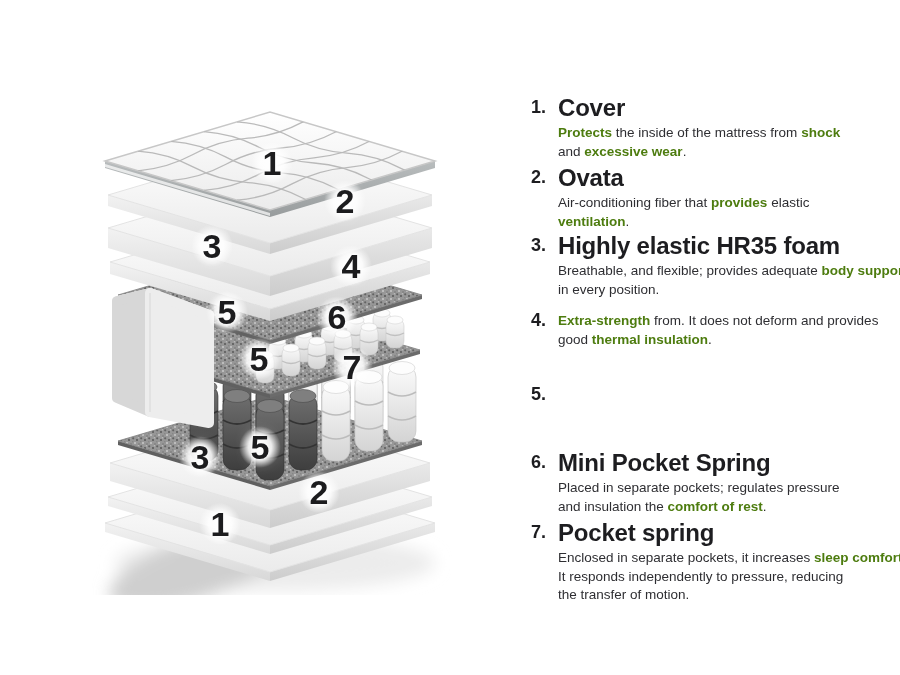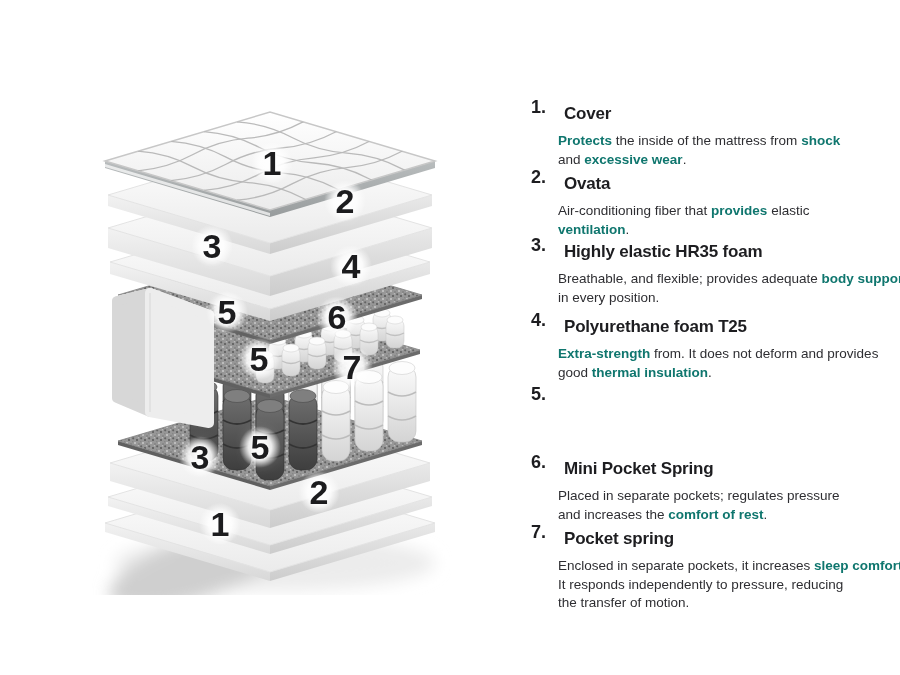--- a/index.html
+++ b/index.html
@@ -22,28 +22,28 @@
     pointer-events:none;
   }
   
   #legend{position:absolute;left:512px;top:0;width:382px;}
   .item{position:absolute;left:0;display:flex;align-items:flex-start;}
   .num{
     width:34px;flex:0 0 34px;text-align:right;padding-right:12px;
     font-weight:700;font-size:18px;line-height:25px;color:#1d1d20;
   }
   .txt h2{
-    margin:6px;font-size:17px;line-height:25px;font-weight:700;
+    margin:0;font-size:24px;line-height:25px;font-weight:700;
     letter-spacing:-0.2px;color:#1d1d20;
   }
   .txt p{
     margin:4px 0 0 0;font-size:13.5px;line-height:18.5px;
     color:#2e2e32;white-space:nowrap;font-weight:400;
   }
-  .txt p b{font-weight:700;color:#0f766e;}
+  .txt p b{font-weight:700;color:#4d7c0f;}
 </style>
 </head>
 <body>
 
 <div id="diagram-wrap">
 <svg width="420" height="510" viewBox="0 0 420 510">
   <defs>
     <linearGradient id="gTop" x1="0" y1="0" x2="0" y2="1">
       <stop offset="0" stop-color="#ffffff"></stop>
           <stop offset="1" stop-color="#ebebeb"></stop>
@@ -265,34 +265,33 @@
     <div class="num">3.</div>
     <div class="txt">
       <h2>Highly elastic HR35 foam</h2>
       <p><span>Breathable, and flexible; provides adequate </span><b>body support</b><br><span>in every position.</span></p>
     </div>
   </div>
 
   <div class="item" style="top:308px">
     <div class="num">4.</div>
     <div class="txt">
-      <h2>Polyurethane foam T25</h2>
       <p><b>Extra-strength</b><span> from. It does not deform and provides</span><br><span>good </span><b>thermal insulation</b><span>.</span></p>
     </div>
   </div>
 
   <div class="item" style="top:382px">
     <div class="num">5.</div>
   </div>
 
   <div class="item" style="top:450px">
     <div class="num">6.</div>
     <div class="txt">
       <h2>Mini Pocket Spring</h2>
-      <p><span>Placed in separate pockets; regulates pressure</span><br><span>and increases the </span><b>comfort of rest</b><span>.</span></p>
+      <p><span>Placed in separate pockets; regulates pressure</span><br><span>and insulation the </span><b>comfort of rest</b><span>.</span></p>
     </div>
   </div>
 
   <div class="item" style="top:520px">
     <div class="num">7.</div>
     <div class="txt">
       <h2>Pocket spring</h2>
       <p><span>Enclosed in separate pockets, it increases </span><b>sleep comfort</b><br><span>It responds independently to pressure, reducing</span><br><span>the transfer of motion.</span></p>
     </div>
   </div>

